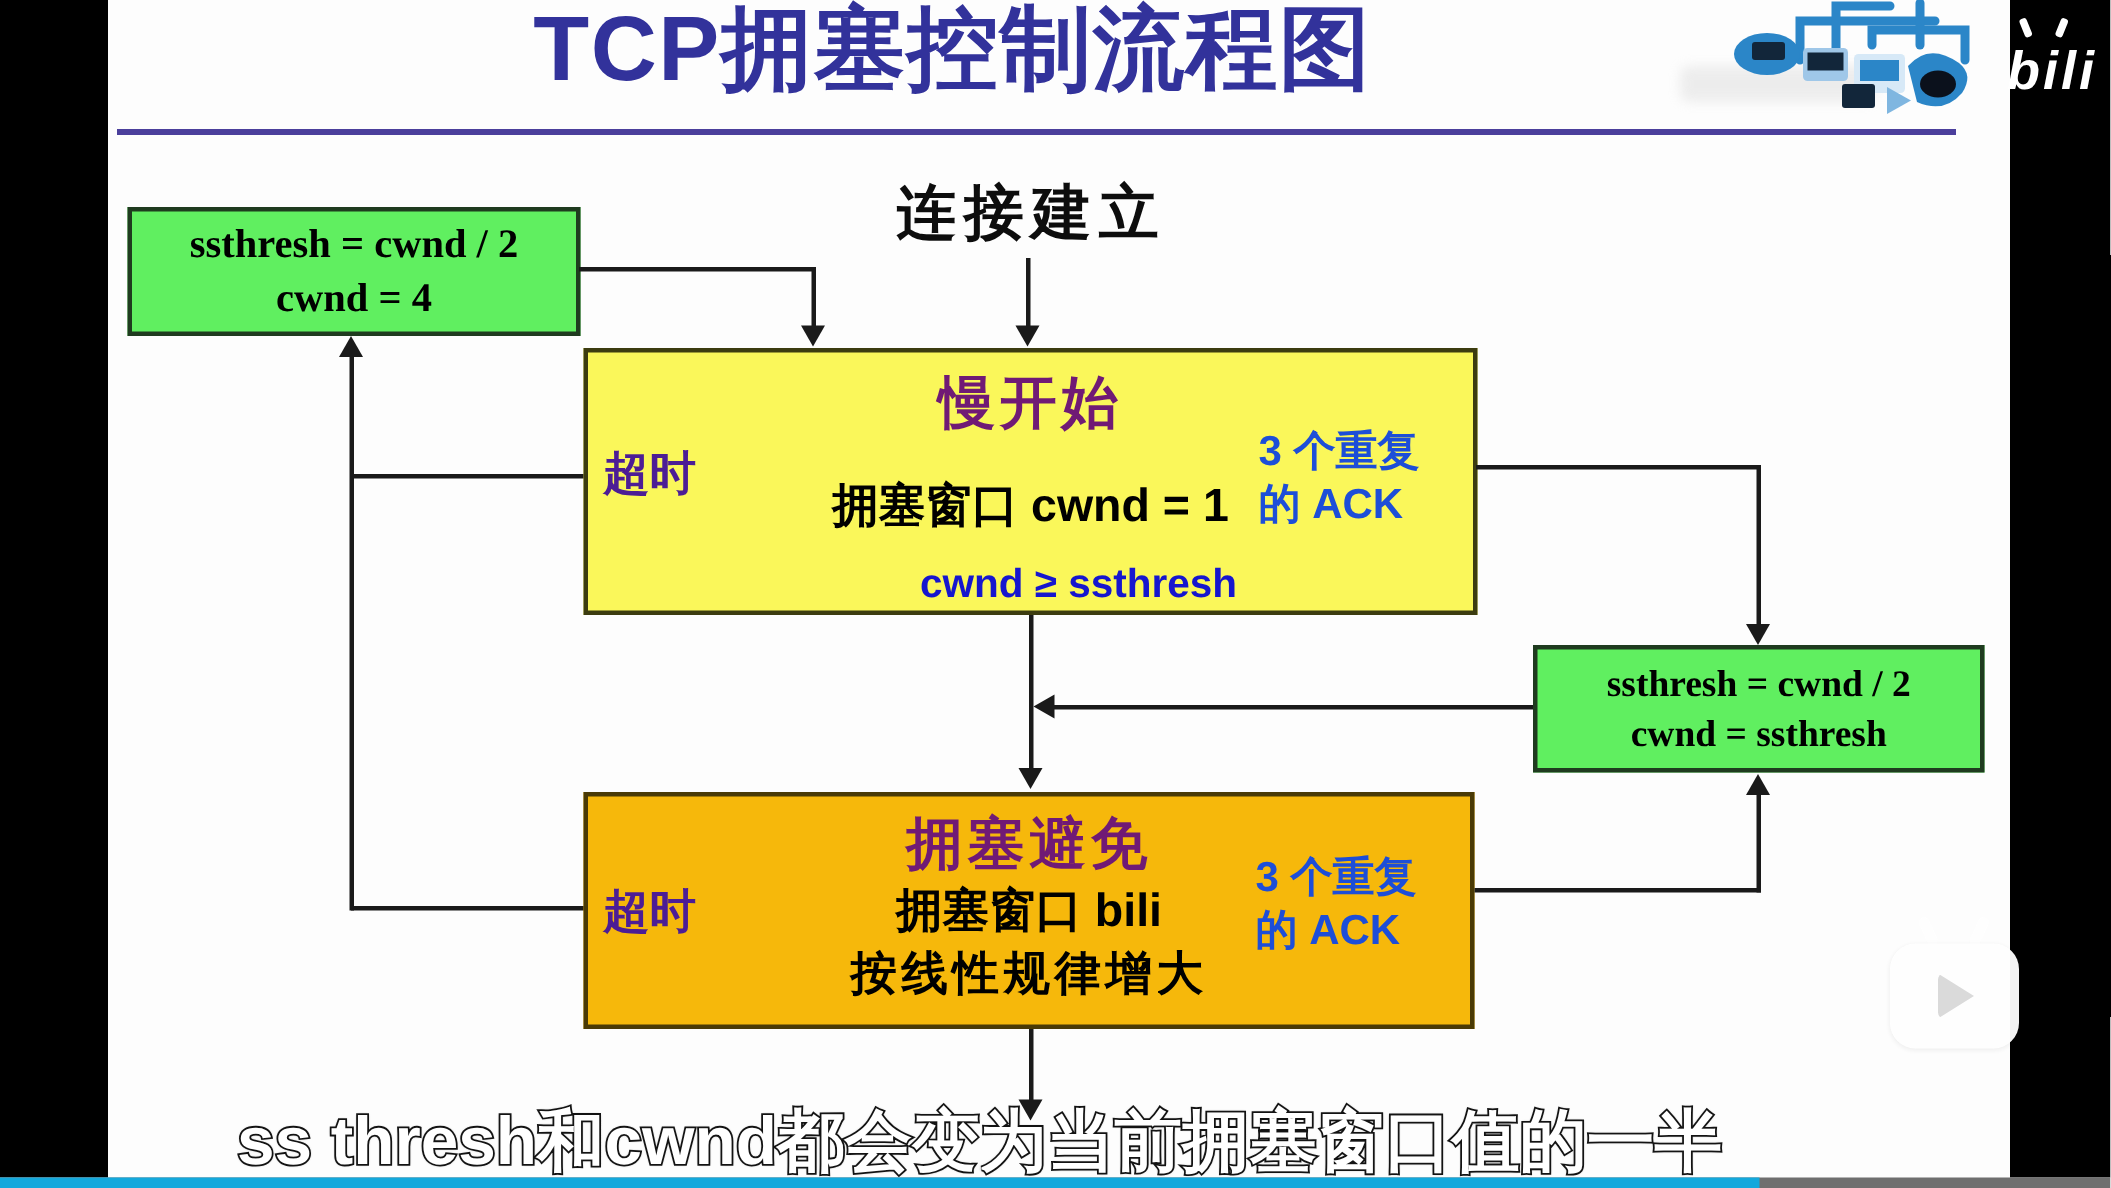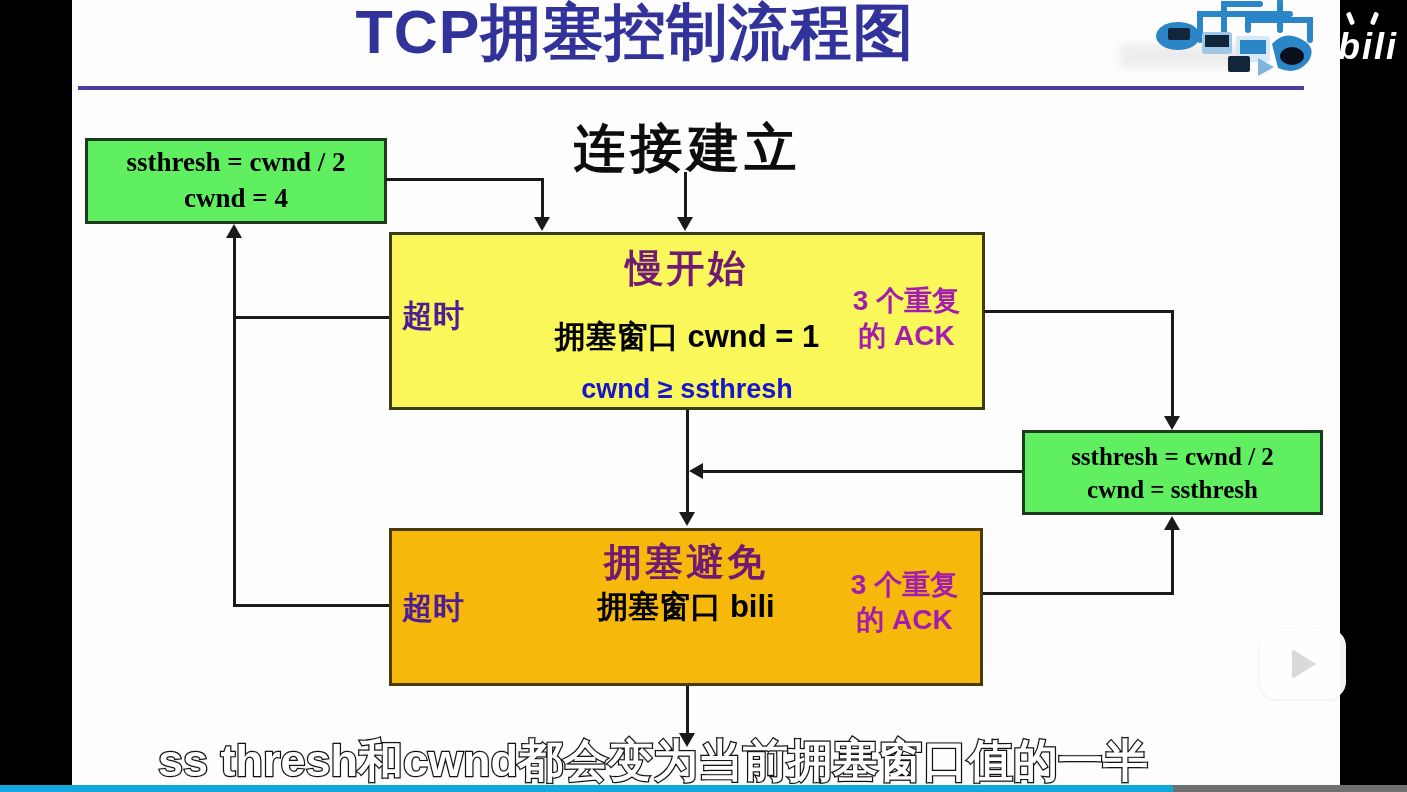--- a/index.html
+++ b/index.html
@@ -25,23 +25,23 @@
   .ybox{position:absolute;left:389px;top:232px;width:596px;height:178px;background:#FAF75A;
         border:3px solid #3c3c10;box-sizing:border-box;}
   .obox{position:absolute;left:389px;top:528px;width:594px;height:158px;background:#F6B80B;
         border:3px solid #4a3a06;box-sizing:border-box;}
   .box-title{position:absolute;left:0;width:100%;text-align:center;font-size:38px;font-weight:bold;
              color:#701a75;letter-spacing:3px;white-space:nowrap;}
   .box-line{position:absolute;left:0;width:100%;text-align:center;font-size:31px;font-weight:bold;
             color:#000;white-space:nowrap;}
   .cond{position:absolute;left:0;width:100%;text-align:center;font-size:27px;font-weight:bold;color:#1616CE;white-space:nowrap;}
   .timeout{position:absolute;left:10px;font-size:31px;font-weight:bold;color:#4c1d95;white-space:nowrap;}
-  .acklbl{position:absolute;right:8px;width:135px;text-align:center;font-size:28px;font-weight:bold;
-          color:#a21caf;line-height:1.25;white-space:nowrap;}
-  .start-label{position:absolute;left:560px;top:114px;width:255px;text-align:center;font-size:52px;
+  .acklbl{position:absolute;right:8px;width:135px;text-align:left;font-size:28px;font-weight:bold;
+          color:#1d4ed8;line-height:1.25;white-space:nowrap;}
+  .start-label{position:absolute;left:560px;top:114px;width:255px;text-align:center;font-size:40px;
                font-weight:bold;color:#0d0d0d;letter-spacing:5px;white-space:nowrap;}
   
   .subtitle{position:absolute;left:0;top:731px;width:1306px;text-align:center;font-size:45px;
             font-weight:bold;color:#fff;-webkit-text-stroke:2.4px #141414;paint-order:stroke fill;
             text-shadow:0 0 2px #141414;letter-spacing:0px;z-index:6;white-space:nowrap;}
   
   .progress-track{position:absolute;left:0;top:785px;width:1407px;height:7px;background:#6f6f6f;z-index:7;}
   .progress-played{position:absolute;left:0;top:0;height:7px;background:#13A8DC;}
   
   .tvicon{position:absolute;left:1258px;top:605px;width:92px;height:98px;z-index:8;opacity:.95;}
@@ -106,21 +106,21 @@
 <div class="ah ah-down" style="left:534px;top:217px;"></div>
 
 <div class="ah ah-up" style="left:226px;top:224px;"></div>
 <div class="vline" style="left:233px;top:236px;height:371px;"></div>
 <div class="hline" style="left:234px;top:316px;width:156px;"></div>
 <div class="hline" style="left:234px;top:604px;width:156px;"></div>
 
 <div class="ybox">
   <div class="box-title" style="top:8px;">慢开始</div>
   <div class="box-line" style="top:57px;margin-top:24px;">拥塞窗口 cwnd = 1</div>
-  <div class="cond" style="top:139px;">cwnd ≥ ssthresh</div>
+  <div class="cond" style="top:139px;padding-left:32px;">cwnd ≥ ssthresh</div>
   <div class="timeout" style="top:60px;">超时</div>
   <div class="acklbl" style="top:48px;">
     <div>3 个重复</div>
     <div>的 ACK</div>
   </div>
 </div>
 
 <div class="hline" style="left:984px;top:310px;width:190px;"></div>
 <div class="vline" style="left:1171px;top:310px;height:109px;"></div>
 <div class="ah ah-down" style="left:1164px;top:416px;"></div>
@@ -132,20 +132,21 @@
 
 <div class="hline" style="left:700px;top:470px;width:322px;"></div>
 <div class="ah ah-left" style="left:689px;top:463px;"></div>
 
 <div class="vline" style="left:686px;top:410px;height:104px;"></div>
 <div class="ah ah-down" style="left:679px;top:512px;"></div>
 
 <div class="obox">
   <div class="box-title" style="top:6px;">拥塞避免</div>
   <div class="box-line" style="top:55px;">拥塞窗口 bili</div>
+  <div class="box-line" style="top:97px;letter-spacing:3px;">按线性规律增大</div>
   <div class="timeout" style="top:56px;">超时</div>
   <div class="acklbl" style="top:36px;">
     <div>3 个重复</div>
     <div>的 ACK</div>
   </div>
 </div>
 
 <div class="hline" style="left:983px;top:592px;width:191px;"></div>
 <div class="vline" style="left:1171px;top:528px;height:67px;"></div>
 <div class="ah ah-up" style="left:1164px;top:516px;"></div>

